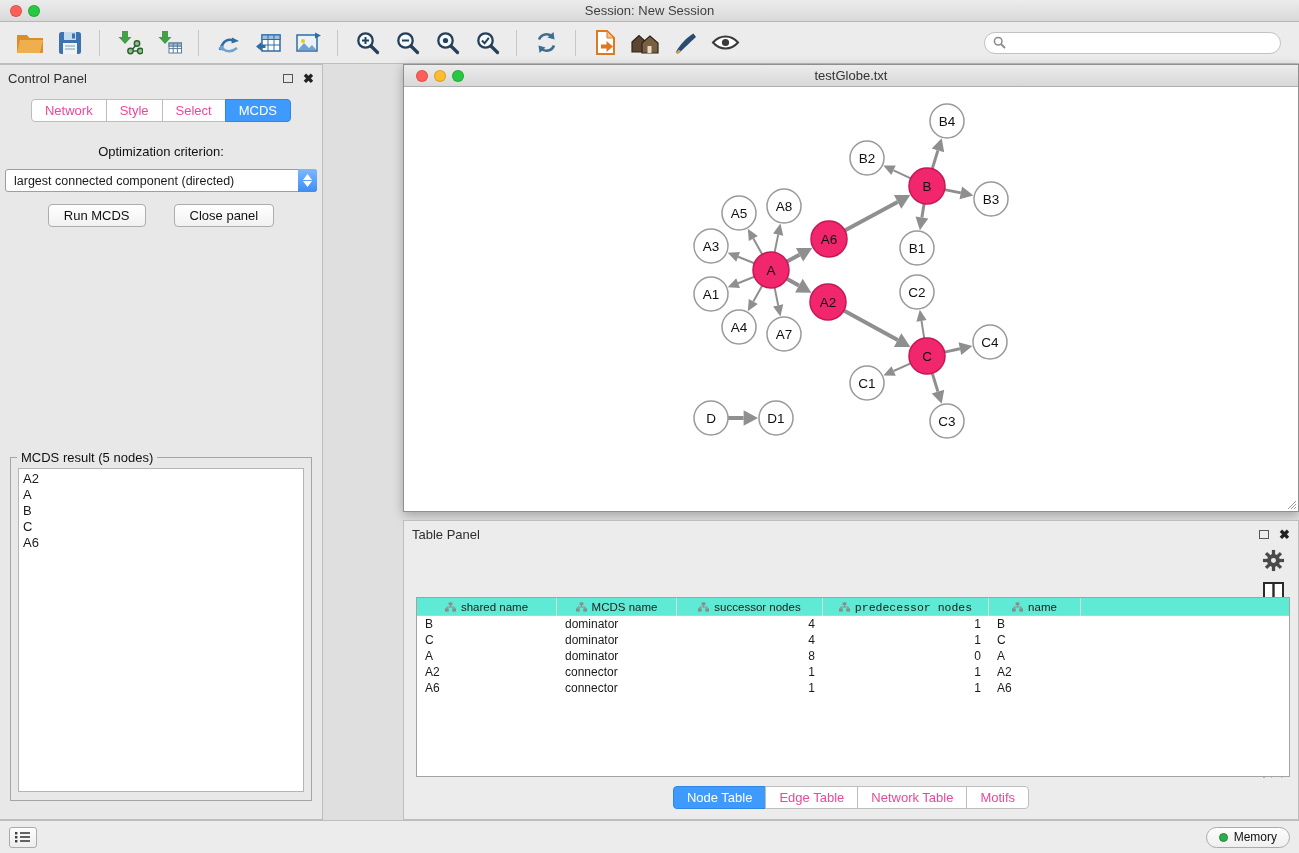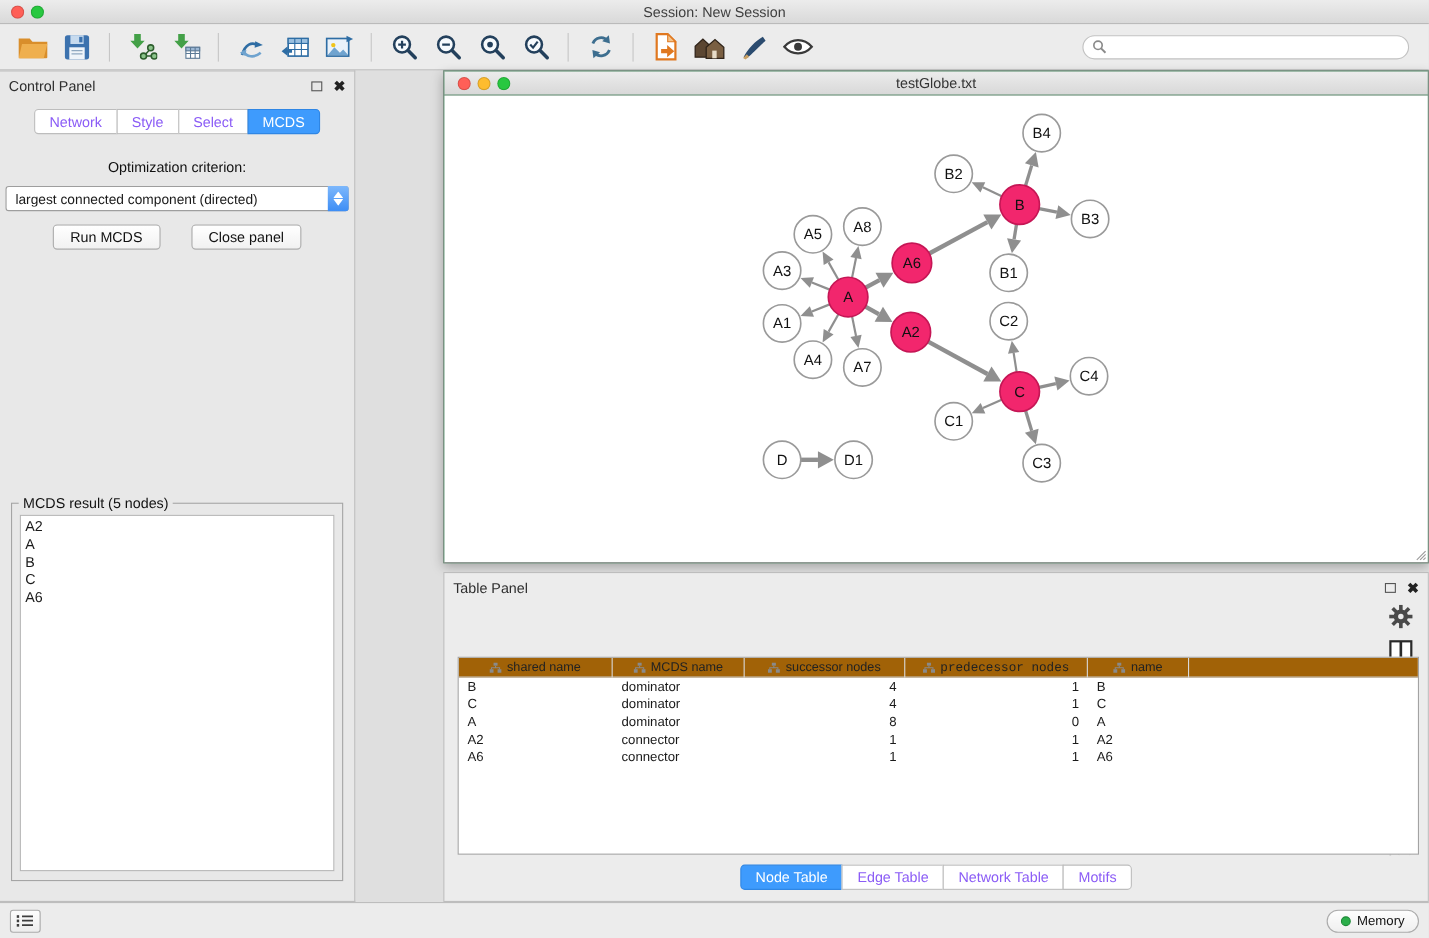--- a/index.html
+++ b/index.html
@@ -22,21 +22,21 @@
   .search-wrap{margin-left:auto;margin-right:8px;width:297px;height:22px;border:1px solid #C2C2C2;border-radius:11px;background:#fff;display:flex;align-items:center;padding:0 8px;gap:5px;}
   .search-input{border:none;outline:none;flex:1;font-size:12px;font-family:"Liberation Sans",sans-serif;background:transparent;}
 
   
   .control-panel{position:absolute;left:0;top:64px;width:323px;height:756px;background:#E8E8E8;border:1px solid #BDBDBD;border-left:none;}
   .panel-header{height:26px;display:flex;align-items:center;padding:0 8px;font-size:13px;color:#2e2e2e;}
   .panel-header .spacer{flex:1;}
   .float-glyph{width:10px;height:9px;border:1.5px solid #555;margin-right:10px;}
   .close-glyph{font-size:13px;font-weight:bold;color:#222;line-height:1;}
   .seg-tabs{display:flex;justify-content:center;margin-top:8px;}
-  .seg-tab{font-size:13px;padding:3px 13px;background:#fff;border:1px solid #BDBDBD;margin-left:-1px;color:#8b5cf6;}
+  .seg-tab{font-size:13px;padding:3px 13px;background:#fff;border:1px solid #BDBDBD;margin-left:-1px;color:#ec4899;}
   .seg-tab:first-child{border-radius:4px 0 0 4px;margin-left:0;}
   .seg-tab:last-child{border-radius:0 4px 4px 0;}
   .seg-tab.active{background:#3E9BFD;border-color:#2F86E4;color:#fff;}
   .opt-label{text-align:center;font-size:13px;margin-top:22px;color:#111;}
   .combo{width:312px;height:23px;margin:10px auto 0;background:#fff;border:1px solid #9E9E9E;border-radius:3px;display:flex;align-items:center;position:relative;}
   .combo-text{flex:1;font-size:12.5px;padding-left:8px;white-space:nowrap;overflow:hidden;}
   .combo-stepper{width:19px;height:23px;margin:-1px -1px -1px 0;border-radius:0 3px 3px 0;background:linear-gradient(#7DB8FC,#3D8DF5);display:flex;flex-direction:column;align-items:center;justify-content:center;gap:1px;}
   .combo-stepper svg{display:block;}
   .btn-row{display:flex;justify-content:center;gap:28px;margin-top:12px;}
   .push-btn{height:23px;padding:0 15px;font-size:13px;font-family:"Liberation Sans",sans-serif;color:#111;background:linear-gradient(#FFFFFF,#F1F1F1);border:1px solid #ADADAD;border-radius:4px;}
@@ -53,21 +53,21 @@
   .net-canvas{position:absolute;top:22px;left:0;right:0;bottom:0;background:#fff;overflow:hidden;}
   .net-canvas svg text{font-family:"Liberation Sans",sans-serif;}
   .resize-corner{position:absolute;right:1px;bottom:1px;}
 
   
   .table-panel{position:absolute;left:403px;top:520px;width:896px;height:300px;background:#ECECEC;border:1px solid #BDBDBD;}
   .tp-toolbar{position:absolute;top:28px;left:10px;right:10px;height:36px;display:flex;align-items:flex-end;gap:9px;flex-direction:column;}
   .tp-btn{height:30px;min-width:30px;display:flex;align-items:center;justify-content:center;}
   .fx-label{font-family:"Liberation Serif",serif;font-style:italic;font-size:18px;color:#9a9a9a;padding-left:4px;}
   .table-wrap{position:absolute;left:12px;right:8px;top:76px;bottom:42px;background:#fff;border:1px solid #A3A3A3;overflow:hidden;}
-  .thead{display:flex;background:#a16207;border-bottom:1px solid #C9C9C9;height:18px;}
+  .thead{display:flex;background:#5eead4;border-bottom:1px solid #C9C9C9;height:18px;}
   .th{display:flex;align-items:center;justify-content:center;gap:5px;font-size:11.5px;color:#222;border-right:1px solid #D9D9D9;height:18px;overflow:hidden;}
   .tbody .tr{display:flex;height:16px;align-items:center;}
   .td{font-size:12px;padding:0 8px;white-space:nowrap;overflow:hidden;}
   .table-tabs{position:absolute;left:0;right:0;bottom:10px;display:flex;justify-content:center;}
 
   
   .statusbar{position:absolute;left:0;right:0;bottom:0;height:33px;background:#ECECEC;border-top:1px solid #BDBDBD;display:flex;align-items:center;padding:0 9px;}
   .status-left-btn{width:28px;height:21px;border:1px solid #ABABAB;border-radius:3px;background:linear-gradient(#FDFDFD,#EDEDED);display:flex;align-items:center;justify-content:center;}
   .memory-btn{margin-left:auto;height:21px;border:1px solid #ABABAB;border-radius:11px;background:linear-gradient(#FDFDFD,#EFEFEF);display:flex;align-items:center;gap:6px;padding:0 12px;font-size:12px;color:#111;}
   .mem-dot{width:9px;height:9px;border-radius:50%;background:#2BAE4A;border:1px solid #1E8A38;}

